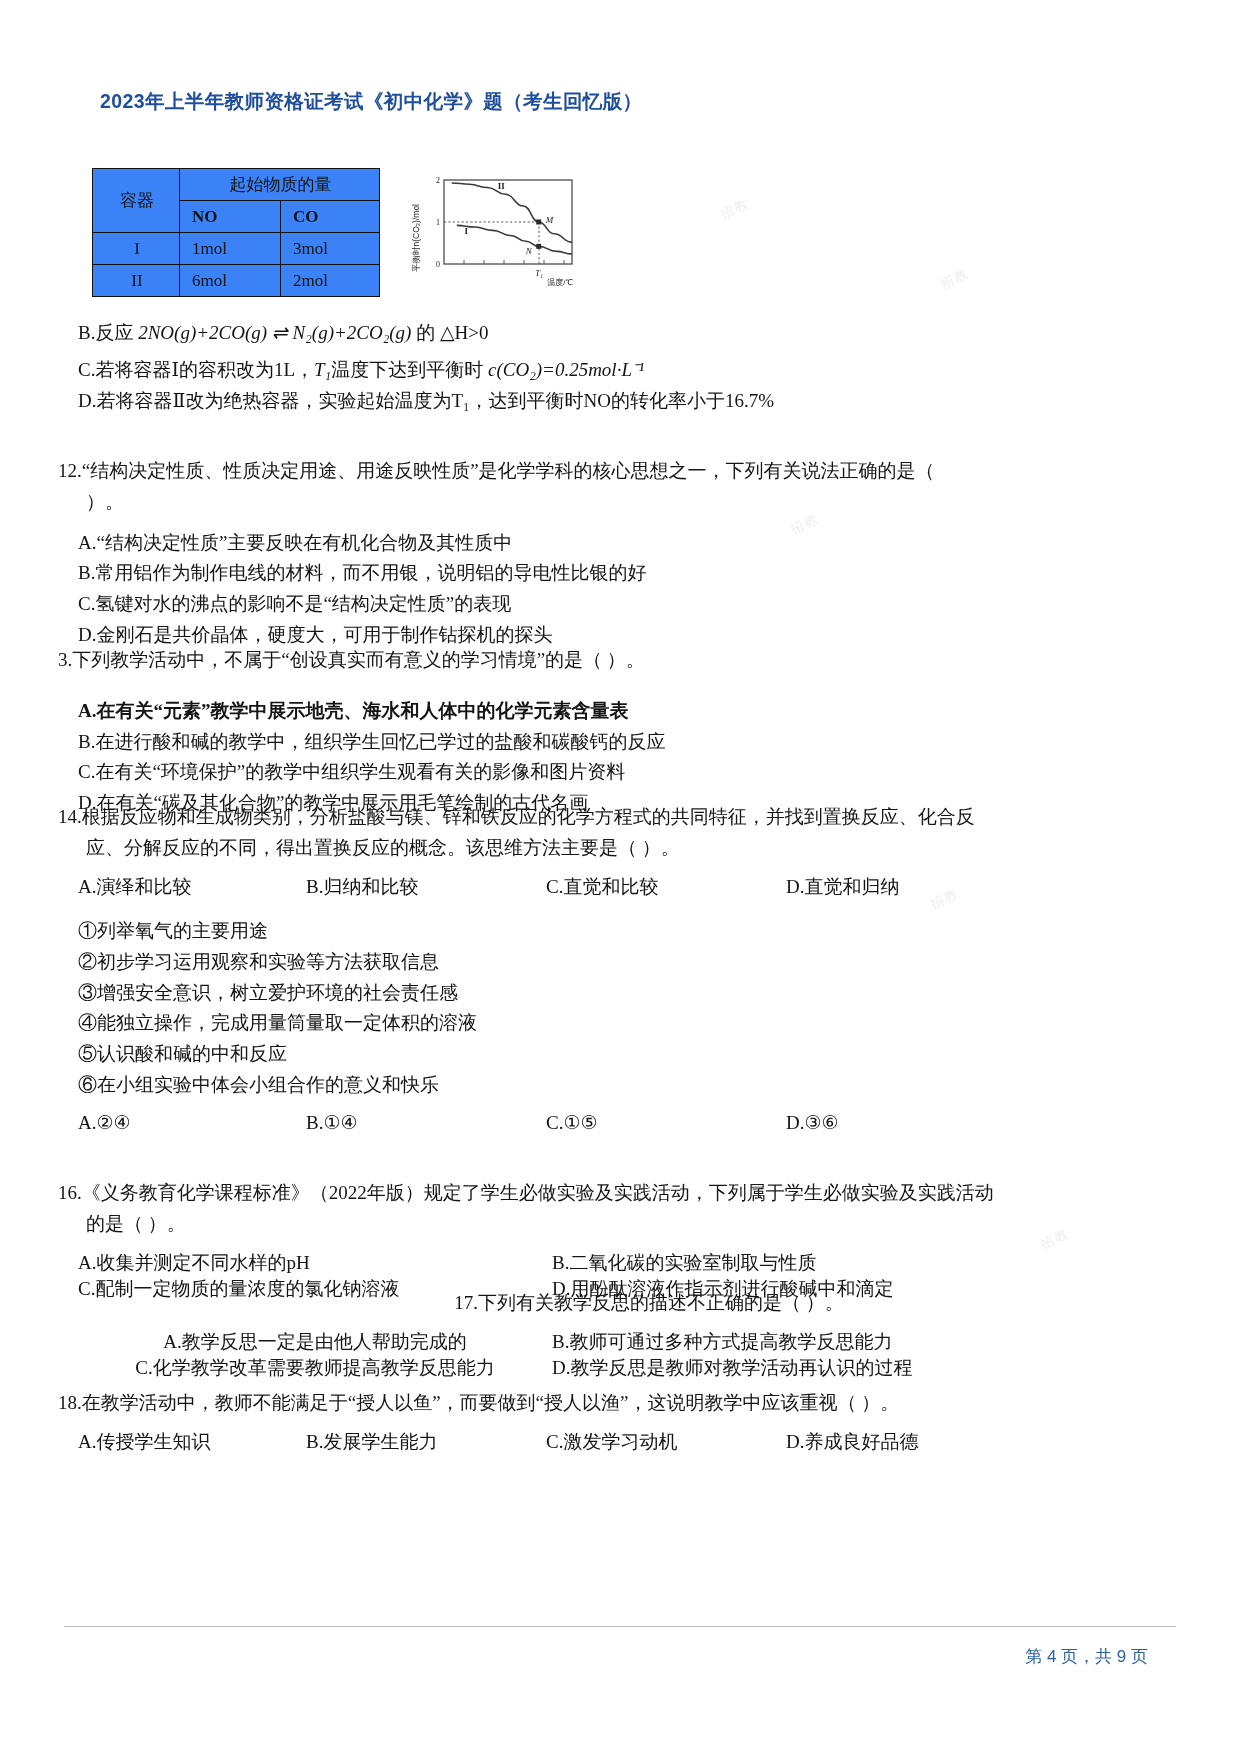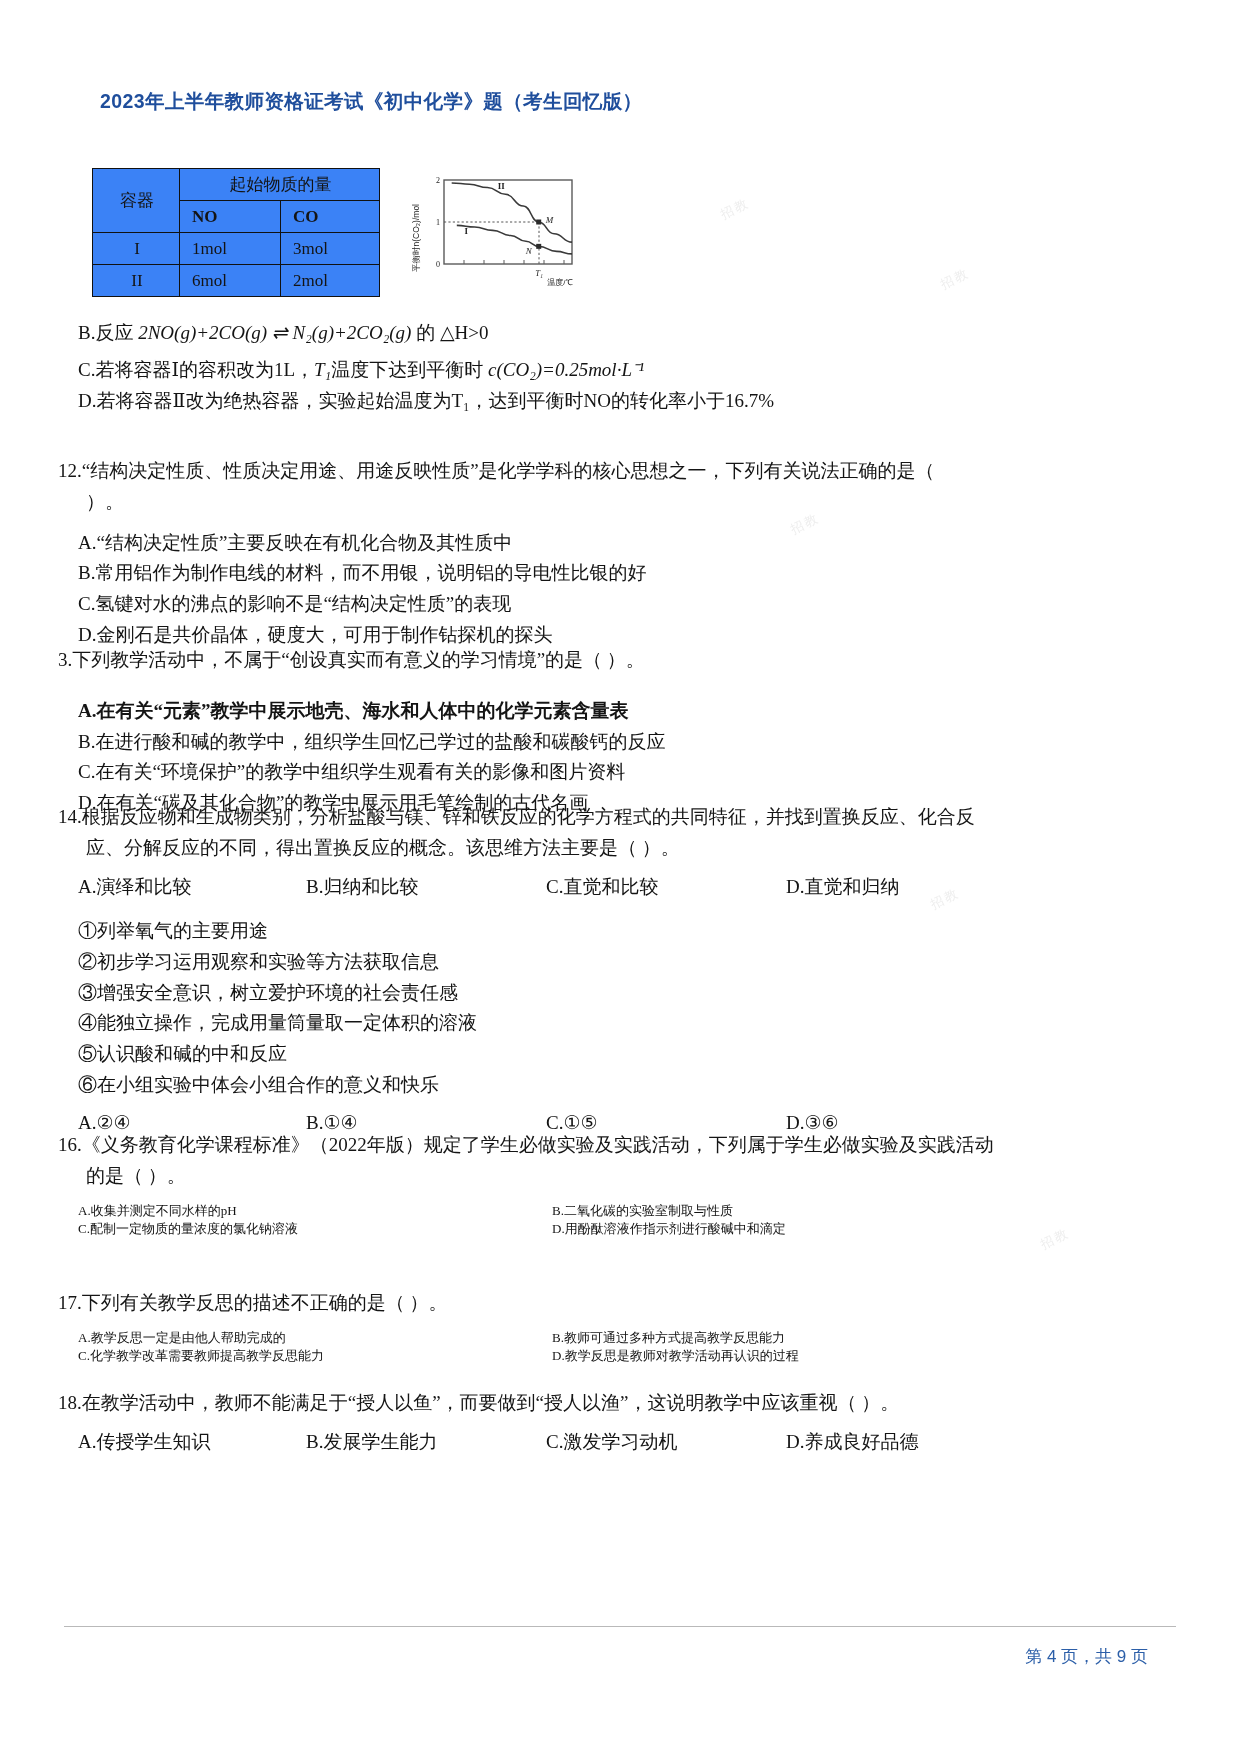--- a/index.html
+++ b/index.html
@@ -98,21 +98,21 @@
 
   .opt-grid4 {
     display: flex;
     font-size: 19px;
   }
   .opt-grid4 > span { display: inline-block; }
   .og-a { width: 228px; }
   .og-b { width: 240px; }
   .og-c { width: 240px; }
 
-  .opt-grid2 { display: flex; font-size: 13px; }
+  .opt-grid2 { display: flex; font-size: 19px; }
   .opt-grid2 > span:first-child { width: 474px; display:inline-block;}
 
   
   .footer-rule {
     position: absolute;
     left: 64px;
     top: 1626px;
     width: 1112px;
     height: 1px;
     background: #b9b9b9;
@@ -298,38 +298,38 @@
     <div class="opt hang"><span>⑤认识酸和碱的中和反应</span></div>
     <div class="opt hang"><span>⑥在小组实验中体会小组合作的意义和快乐</span></div>
     <div class="opt-grid4 hang" style="margin-top:10px;">
       <span class="og-a">A.②④</span>
       <span class="og-b">B.①④</span>
       <span class="og-c">C.①⑤</span>
       <span>D.③⑥</span>
     </div>
   </div>
 
-  <div class="qblock" style="top:1130px;">
+  <div class="qblock" style="top:1178px;">
     <div class="q-line" style="margin-left:58px;">
       <span class="q-num">16.</span><span>《义务教育化学课程标准》（2022年版）规定了学生必做实验及实践活动，下列属于学生必做实验及实践活动</span>
     </div>
     <div class="q-line" style="margin-left:86px;">
       <span>的是（  ）。</span>
     </div>
     <div class="opt-grid2 hang" style="margin-top:10px;">
       <span>A.收集并测定不同水样的pH</span>
       <span>B.二氧化碳的实验室制取与性质</span>
     </div>
     <div class="opt-grid2 hang">
       <span>C.配制一定物质的量浓度的氯化钠溶液</span>
       <span>D.用酚酞溶液作指示剂进行酸碱中和滴定</span>
     </div>
   </div>
 
-  <div class="qblock" style="top:1288px;">
+  <div class="qblock" style="top:1288px;text-align:center;">
     <div class="q-line" style="margin-left:58px;">
       <span class="q-num">17.</span><span>下列有关教学反思的描述不正确的是（  ）。</span>
     </div>
     <div class="opt-grid2 hang" style="margin-top:10px;">
       <span>A.教学反思一定是由他人帮助完成的</span>
       <span>B.教师可通过多种方式提高教学反思能力</span>
     </div>
     <div class="opt-grid2 hang">
       <span>C.化学教学改革需要教师提高教学反思能力</span>
       <span>D.教学反思是教师对教学活动再认识的过程</span>

